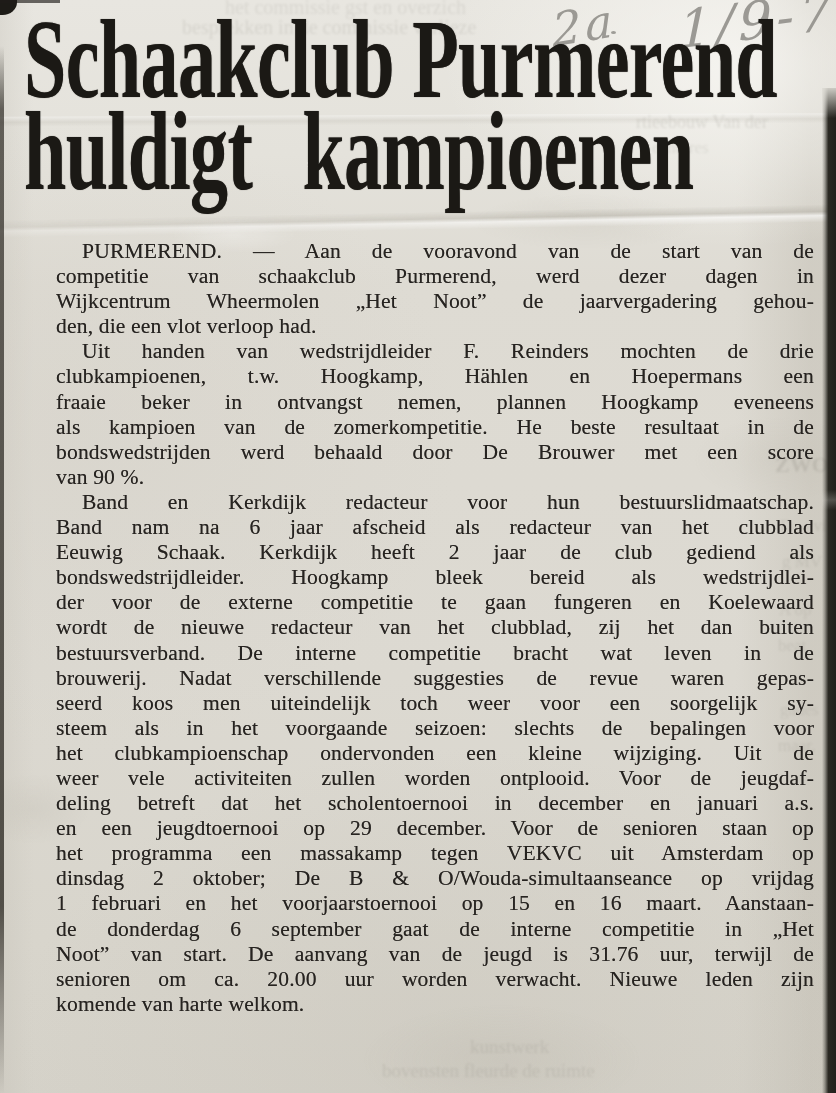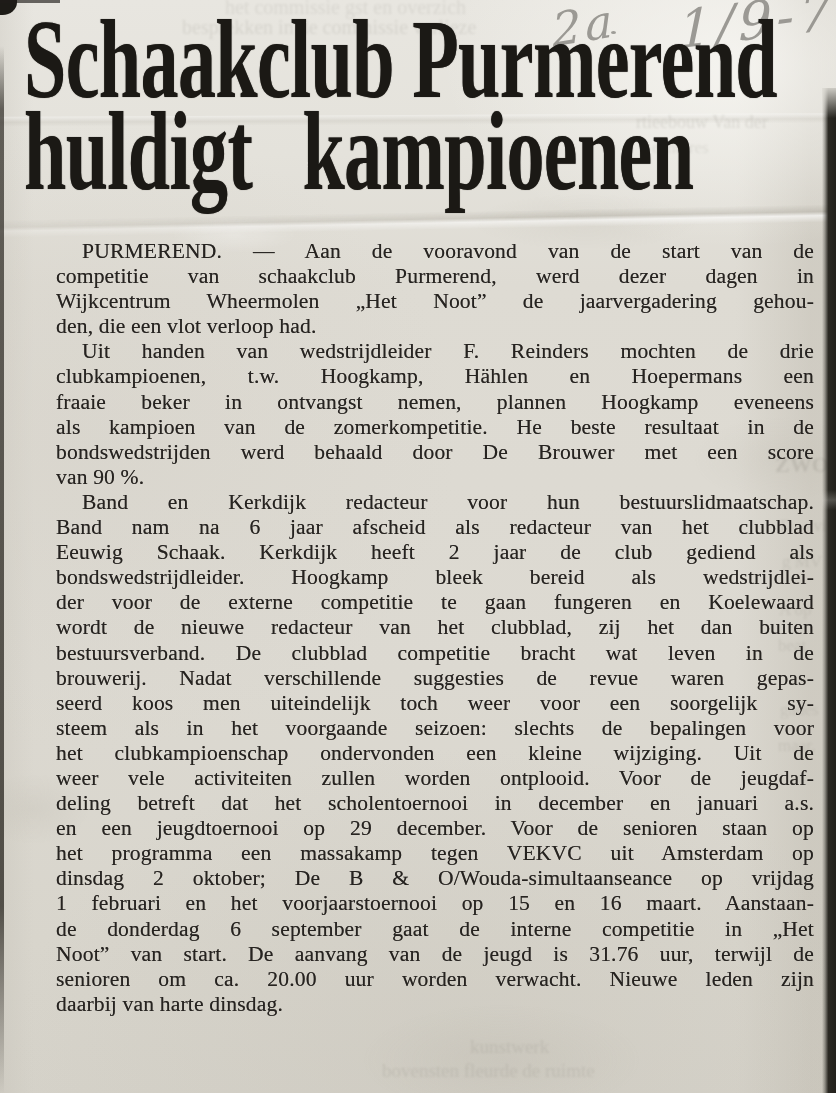--- a/index.html
+++ b/index.html
@@ -138,33 +138,33 @@
     <div class="article-line">fraaie beker in ontvangst nemen, plannen Hoogkamp eveneens</div>
     <div class="article-line">als kampioen van de zomerkompetitie. He beste resultaat in de</div>
     <div class="article-line">bondswedstrijden werd behaald door De Brouwer met een score</div>
     <div class="article-line end">van 90 %.</div>
     <div class="article-line ind">Band en Kerkdijk redacteur voor hun bestuurslidmaatschap.</div>
     <div class="article-line">Band nam na 6 jaar afscheid als redacteur van het clubblad</div>
     <div class="article-line">Eeuwig Schaak. Kerkdijk heeft 2 jaar de club gediend als</div>
     <div class="article-line">bondswedstrijdleider. Hoogkamp bleek bereid als wedstrijdlei-</div>
     <div class="article-line">der voor de externe competitie te gaan fungeren en Koelewaard</div>
     <div class="article-line">wordt de nieuwe redacteur van het clubblad, zij het dan buiten</div>
-    <div class="article-line">bestuursverband. De clubblad competitie bracht wat leven in de</div>
+    <div class="article-line">bestuursverband. De interne competitie bracht wat leven in de</div>
     <div class="article-line">brouwerij. Nadat verschillende suggesties de revue waren gepas-</div>
     <div class="article-line">seerd koos men uiteindelijk toch weer voor een soorgelijk sy-</div>
     <div class="article-line">steem als in het voorgaande seizoen: slechts de bepalingen voor</div>
     <div class="article-line">het clubkampioenschap ondervonden een kleine wijziging. Uit de</div>
     <div class="article-line">weer vele activiteiten zullen worden ontplooid. Voor de jeugdaf-</div>
     <div class="article-line">deling betreft dat het scholentoernooi in december en januari a.s.</div>
     <div class="article-line">en een jeugdtoernooi op 29 december. Voor de senioren staan op</div>
     <div class="article-line">het programma een massakamp tegen VEKVC uit Amsterdam op</div>
     <div class="article-line">dinsdag 2 oktober; De B &amp; O/Wouda-simultaanseance op vrijdag</div>
     <div class="article-line">1 februari en het voorjaarstoernooi op 15 en 16 maart. Aanstaan-</div>
     <div class="article-line">de donderdag 6 september gaat de interne competitie in „Het</div>
     <div class="article-line">Noot” van start. De aanvang van de jeugd is 31.76 uur, terwijl de</div>
     <div class="article-line">senioren om ca. 20.00 uur worden verwacht. Nieuwe leden zijn</div>
-    <div class="article-line end">daarbij van harte dinsdag.</div>
+    <div class="article-line end">komende van harte welkom.</div>
   </div>
 
 <div class="edge-right"></div>
 <div class="edge-left"></div>
 <div class="corner-mark"></div>
 <div class="top-mark"></div>
 
 </body></html>

